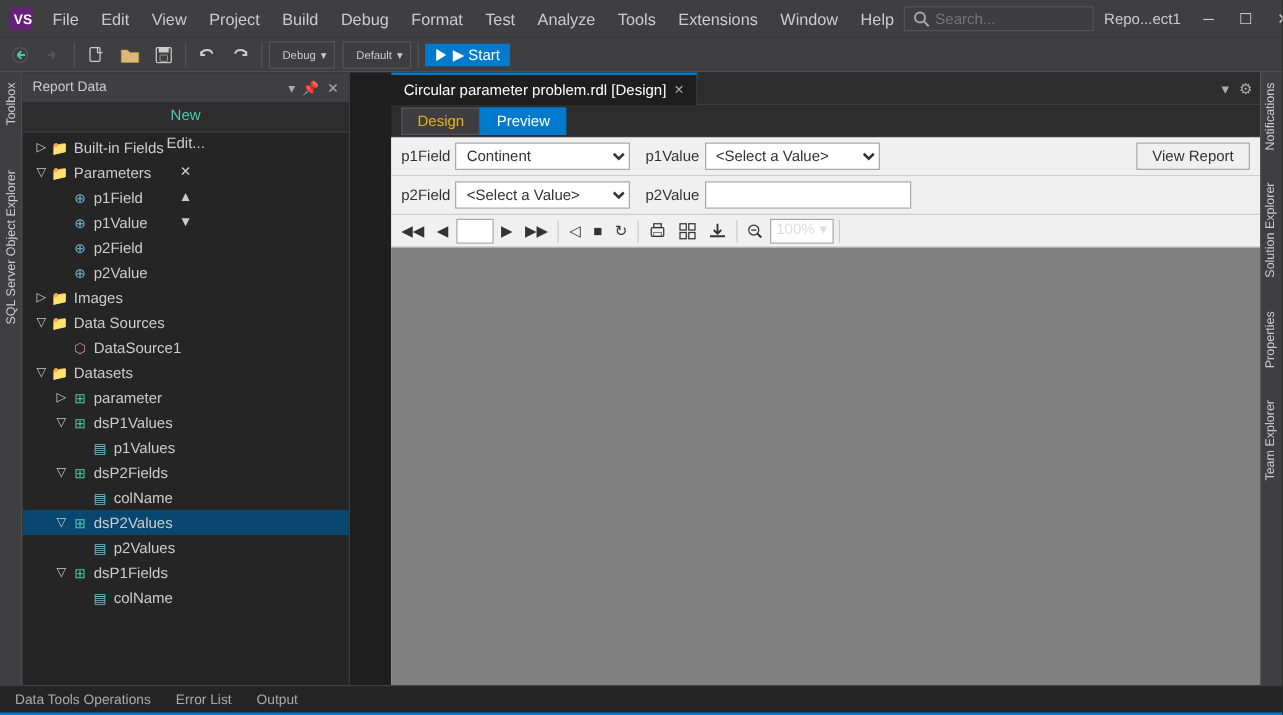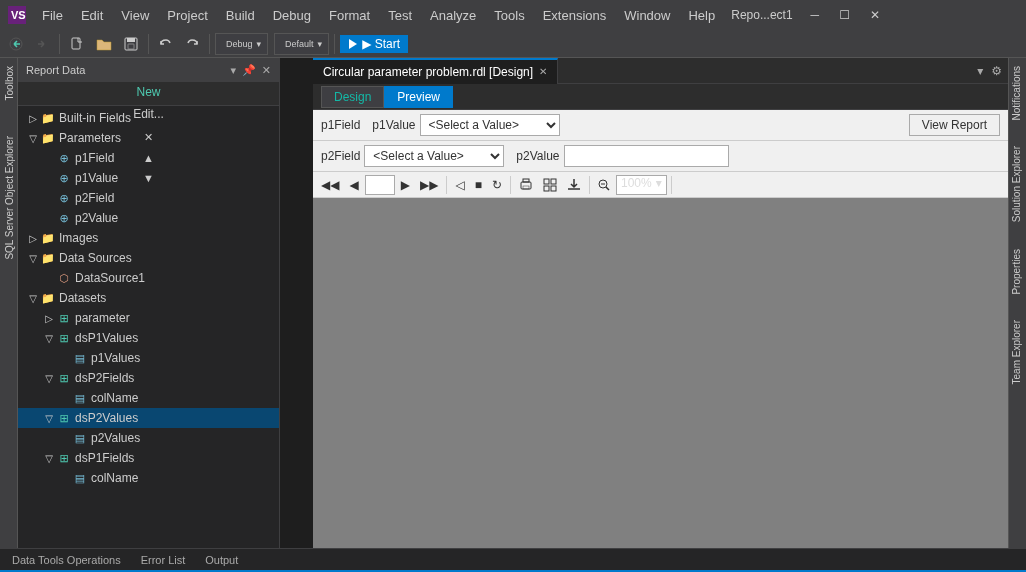--- a/index.html
+++ b/index.html
@@ -51,21 +51,21 @@
     #editor-area { flex: 1; display: flex; flex-direction: column; background: #1e1e1e; padding-left: 33px; }
     #tab-bar { display: flex; align-items: center; background: #2d2d2d; border-bottom: 1px solid #3f3f41; height: 26px; }
     .editor-tab { display: flex; align-items: center; padding: 0 10px; height: 26px; background: #2d2d2d; color: #ccc; font-size: 12px; cursor: pointer; border-right: 1px solid #3f3f41; border-top: 2px solid transparent; gap: 6px; }
     .editor-tab.active { background: #1e1e1e; color: #fff; border-top-color: #007acc; }
     .editor-tab .close-tab { font-size: 10px; color: #aaa; cursor: pointer; }
     .tab-bar-icons { display: flex; margin-left: auto; padding: 0 4px; gap: 4px; }
     .tab-bar-icon { color: #aaa; cursor: pointer; padding: 2px; }
 
     
     #design-toggle { display: flex; align-items: center; background: #2d2d2d; height: 26px; border-bottom: 1px solid #3f3f41; padding-left: 8px; gap: 0; }
-    .toggle-btn { padding: 3px 12px; font-size: 12px; color: #14b8a6; cursor: pointer; border: 1px solid #555; background: #3e3e42; }
+    .toggle-btn { padding: 3px 12px; font-size: 12px; color: #eab308; cursor: pointer; border: 1px solid #555; background: #3e3e42; }
     .toggle-btn.active { background: #007acc; color: #fff; border-color: #007acc; }
 
     
     #param-bar { background: #f0f0f0; border-bottom: 1px solid #ccc; padding: 4px 8px; display: flex; align-items: center; gap: 12px; }
     .param-group { display: flex; align-items: center; gap: 4px; }
     .param-label { font-size: 12px; color: #333; font-weight: normal; }
     .param-select { border: 1px solid #aaa; background: #fff; padding: 2px 4px; font-size: 12px; color: #333; height: 22px; min-width: 140px; cursor: pointer; }
     .param-input { border: 1px solid #aaa; background: #fff; padding: 2px 4px; font-size: 12px; color: #333; height: 22px; min-width: 140px; }
     #view-report-btn { margin-left: auto; background: #f0f0f0; border: 1px solid #aaa; padding: 3px 12px; font-size: 12px; cursor: pointer; color: #333; }
 
@@ -112,20 +112,27 @@
     <span class="menu-item">Build</span>
     <span class="menu-item">Debug</span>
     <span class="menu-item">Format</span>
     <span class="menu-item">Test</span>
     <span class="menu-item">Analyze</span>
     <span class="menu-item">Tools</span>
     <span class="menu-item">Extensions</span>
     <span class="menu-item">Window</span>
     <span class="menu-item">Help</span>
   </div>
+  <div class="search-box" style="margin-left:auto;">
+    <svg width="14" height="14" viewBox="0 0 14 14" fill="none">
+      <circle cx="6" cy="6" r="4" stroke="#aaa" stroke-width="1.5"></circle>
+      <line x1="9" y1="9" x2="13" y2="13" stroke="#aaa" stroke-width="1.5"></line>
+    </svg>
+    <input type="text" style="margin-left: 4px;" placeholder="Search...">
+  </div>
   <span style="margin-left:8px;color:#ccc;font-size:12px;">Repo...ect1</span>
   <div class="window-controls">
     <span class="win-btn">─</span>
     <span class="win-btn">☐</span>
     <span class="win-btn close">✕</span>
   </div>
 </div>
 
 <div id="toolbar">
   <div class="tb-btn">
@@ -366,20 +373,23 @@
     <div id="design-toggle">
       <button class="toggle-btn">Design</button>
       <button class="toggle-btn active">Preview</button>
     </div>
 
     <div style="flex:1;display:flex;flex-direction:column;background:#f0f0f0;">
 
       <div id="param-bar">
         <div class="param-group">
           <span class="param-label">p1Field</span>
+          <select class="param-select">
+            <option>Continent</option>
+          </select>
         </div>
         <div class="param-group">
           <span class="param-label">p1Value</span>
           <select class="param-select">
             <option>&lt;Select a Value&gt;</option>
           </select>
         </div>
         <button id="view-report-btn">View Report</button>
       </div>
       <div style="display:flex;align-items:center;background:#f0f0f0;border-bottom:1px solid #ccc;padding:4px 8px;gap:12px;">

